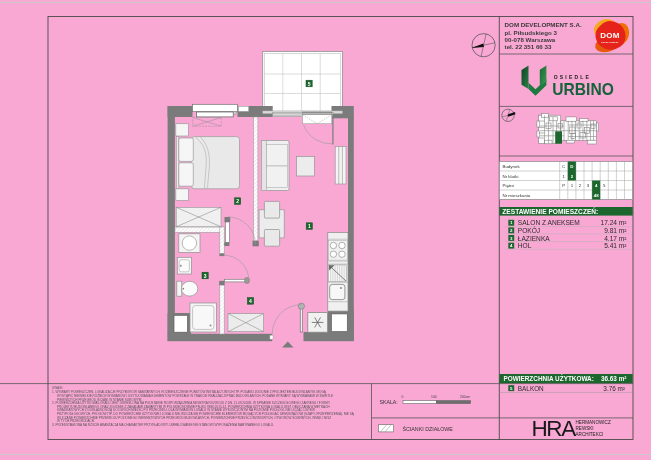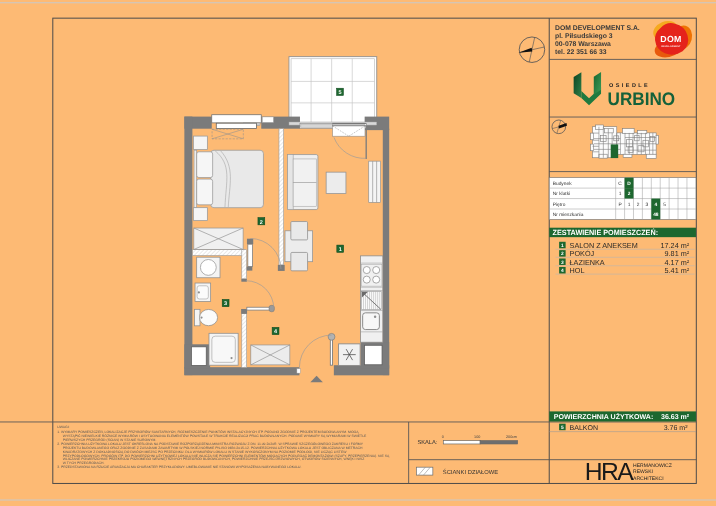--- a/index.html
+++ b/index.html
@@ -1,17 +1,17 @@
 <!DOCTYPE html>
 <html><head>
 <meta charset="utf-8">
 <style>
 html,body{margin:0;padding:0;background:#ffffff;}
 *{font-family:"Liberation Sans", sans-serif;}
-#sheet{position:relative;width:651px;height:460px;background:#fdba74;overflow:hidden;}
+#sheet{position:relative;width:651px;height:460px;background:#f9a8d4;overflow:hidden;}
 </style>
 </head>
 <body>
 <div id="sheet">
 <svg width="651" height="460" viewBox="0 0 651 460">
 <defs>
 <pattern id="hatch" patternUnits="userSpaceOnUse" width="2.6" height="2.6" patternTransform="rotate(45)">
 <rect width="2.6" height="2.6" fill="#ffffff"></rect>
 <line x1="0" y1="0" x2="0" y2="2.6" stroke="#bdbdbd" stroke-width="0.6"></line>
 </pattern>

